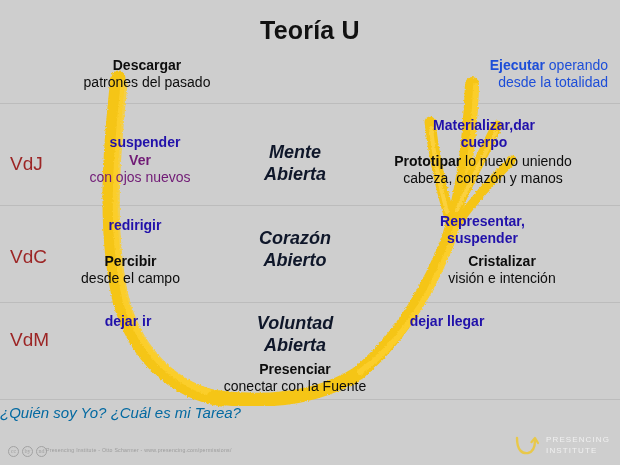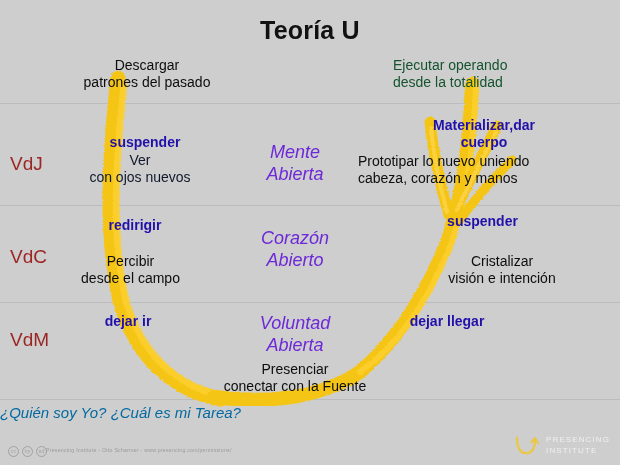--- a/index.html
+++ b/index.html
@@ -52,55 +52,55 @@
     width: 620px;
     height: 465px;
     pointer-events: none;
   }
 
   
   .tx {
     position: absolute;
     line-height: 1.22;
   }
-  .bold   { font-weight: normal; }
+  .bold   { font-weight: bold; }
   .blue   { color: #2111aa; font-weight: bold; }
-  .gold   { color: #6d28d9; font-style: italic; font-weight: normal; }
+  .gold   { color: #0f172a; font-style: italic; font-weight: bold; }
 
   
   .stagelabel {
     font-size: 19px;
     color: #9c2525;
     left: 10px;
     text-align: center;
   }
   #vdj { top: 152px; }
   #vdc { top: 245px; }
   #vdm { top: 328px; }
 
   
   #descargar {
     left: 42px; top: 57px; width: 210px; text-align: center;
     font-size: 14px; color: #0d0d0d;
   }
   #ejecutar {
-    left: 393px; top: 57px; width: 215px; text-align: left;
-    font-size: 14px; color: #14532d;
+    left: 393px; top: 57px; width: 215px; text-align: right;
+    font-size: 14px; color: #1d4ed8;
   }
 
   
   #suspender { left: 50px; top: 134px; width: 190px; text-align: center; font-size: 14px; }
-  #ver       { left: 40px; top: 152px; width: 200px; text-align: center; font-size: 14px; color: #0f172a; }
+  #ver       { left: 40px; top: 152px; width: 200px; text-align: center; font-size: 14px; color: #701a75; }
   #redirigir { left: 40px; top: 217px; width: 190px; text-align: center; font-size: 14px; }
   #percibir  { left: 28px; top: 253px; width: 205px; text-align: center; font-size: 14px; color: #0d0d0d; }
   #dejarir   { left: 48px; top: 313px; width: 160px; text-align: center; font-size: 14px; }
 
   
   #materializar { left: 370px; top: 117px; width: 228px; text-align: center; font-size: 14px; }
-  #prototipar   { left: 358px; top: 153px; width: 250px; font-size: 14px; color: #0d0d0d; }
+  #prototipar   { left: 358px; top: 153px; width: 250px; text-align: center; font-size: 14px; color: #0d0d0d; }
   #representar  { left: 375px; top: 213px; width: 215px; text-align: center; font-size: 14px; }
   #cristalizar  { left: 388px; top: 253px; width: 228px; text-align: center; font-size: 14px; color: #0d0d0d; }
   #dejarllegar  { left: 352px; top: 313px; width: 190px; text-align: center; font-size: 14px; }
 
   
   .goldcenter { text-align: center; font-size: 18px; }
   #mente     { left: 220px; top: 142px; width: 150px; }
   #corazon   { left: 220px; top: 228px; width: 150px; }
   #voluntad  { left: 220px; top: 313px; width: 150px; }
 
@@ -244,20 +244,21 @@
 
   <div class="tx blue" id="materializar">
     <div>Materializar,dar</div>
     <div>cuerpo</div>
   </div>
   <div class="tx" id="prototipar">
     <div><span class="bold">Prototipar</span><span> lo nuevo uniendo</span></div>
     <div>cabeza, corazón y manos</div>
   </div>
   <div class="tx blue" id="representar">
+    <div>Representar,</div>
     <div>suspender</div>
   </div>
   <div class="tx" id="cristalizar">
     <div class="bold">Cristalizar</div>
     <div>visión e intención</div>
   </div>
   <div class="tx blue" id="dejarllegar">dejar llegar</div>
 
   <div class="tx gold goldcenter" id="mente">
     <div>Mente</div>

